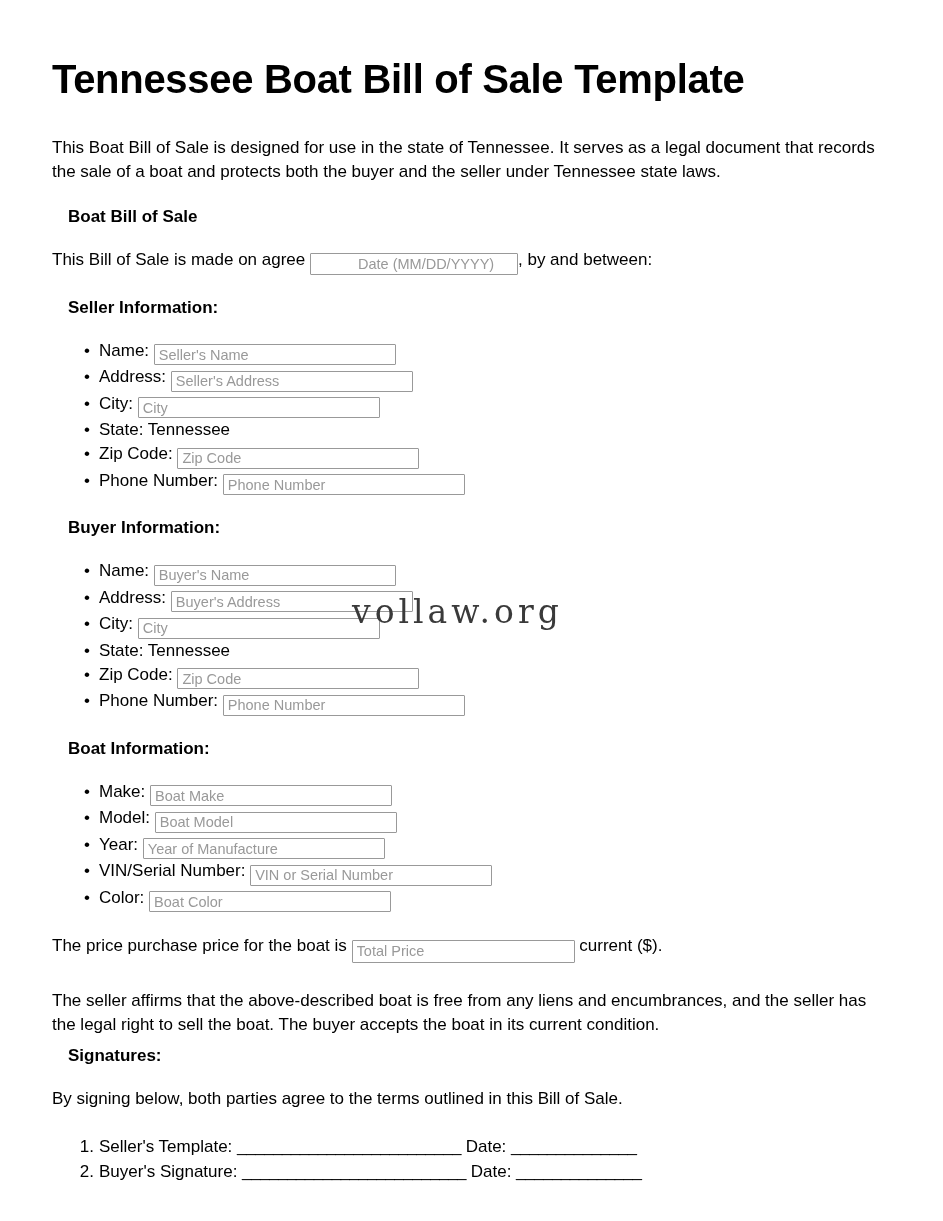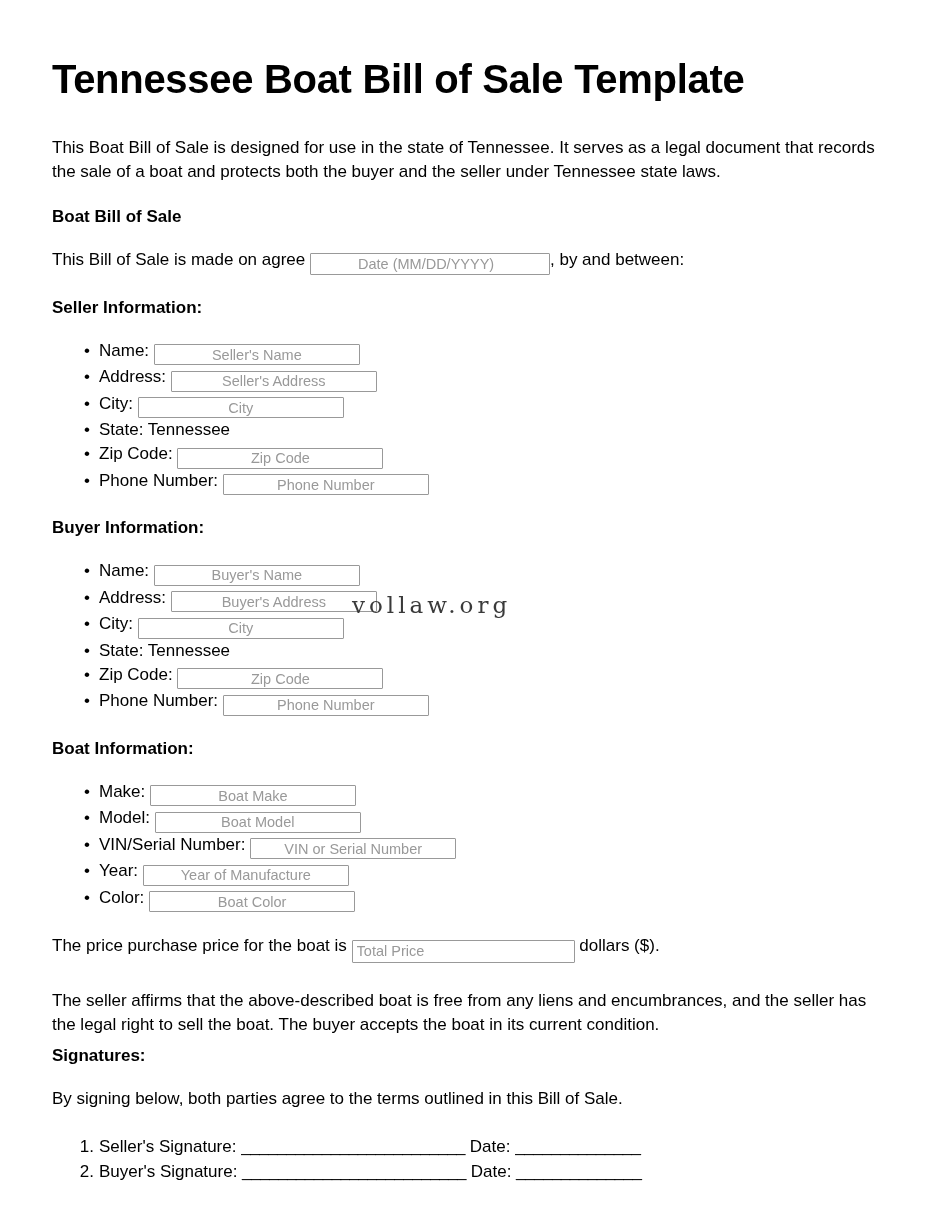--- a/index.html
+++ b/index.html
@@ -32,21 +32,21 @@
   p.body-text {
     font-size: 17px;
     line-height: 1.40;
     margin: 0 0 22px 0;
     max-width: 845px;
   }
 
   h3.section-head {
     font-size: 17px;
     font-weight: bold;
-    margin: 0 0 20px 0;
+    margin: 0 0 20px 16px;
     line-height: 1.3;
   }
 
   p.inline-line {
     font-size: 17px;
     line-height: 1.4;
     margin: 0 0 22px 0;
   }
 
   ul.info-list {
@@ -80,22 +80,22 @@
     line-height: 19px;
     vertical-align: -4px;
     padding: 0 4px;
     font-family: "Liberation Sans", sans-serif;
     font-size: 14.5px;
     color: #999999;
     outline: none;
     border-radius: 1px;
   }
   .fld::placeholder { color: #999999; opacity: 1; }
-  .fld-w205 { width: 206px; text-align: center; }
-  .fld-date { width: 240px; vertical-align: -4px; height: 22px; padding-left: 47px; }
+  .fld-w205 { width: 242px; }
+  .fld-date { width: 208px; vertical-align: -4px; height: 22px; padding-left: 47px; }
   .fld-price { width: 223px; height: 23px; vertical-align: -5px; }
 
   ol.sig-list {
     list-style: none;
     counter-reset: sigctr;
     margin: 0;
     padding: 0 0 0 47px;
   }
   ol.sig-list > li {
     font-size: 17px;
@@ -113,21 +113,21 @@
     text-align: right;
     font-size: 17px;
   }
   .sig-rule { letter-spacing: -0.5px; }
 
   .watermark {
     position: absolute;
     left: 352px;
     top: 592px;
     font-family: "DejaVu Serif", "Liberation Serif", serif;
-    font-size: 23px;
+    font-size: 33px;
     letter-spacing: 4px;
     color: #3a3a3a;
     white-space: nowrap;
     pointer-events: none;
   }
 </style>
 </head>
 <body>
 
 <div class="page">
@@ -157,33 +157,33 @@
     <li><span>City:</span> <input class="fld fld-w205" type="text" placeholder="City" style=""></li>
     <li><span>State:</span> <span>Tennessee</span></li>
     <li><span>Zip Code:</span> <input class="fld fld-w205" type="text" placeholder="Zip Code" style=""></li>
     <li><span>Phone Number:</span> <input class="fld fld-w205" type="text" placeholder="Phone Number" style=""></li>
   </ul>
 
   <h3 class="section-head">Boat Information:</h3>
   <ul class="info-list">
     <li><span>Make:</span> <input class="fld fld-w205" type="text" placeholder="Boat Make" style=""></li>
     <li><span>Model:</span> <input class="fld fld-w205" type="text" placeholder="Boat Model" style=""></li>
+    <li><span>Year:</span> <input class="fld fld-w205" type="text" placeholder="Year of Manufacture" style=""></li>
     <li><span>VIN/Serial Number:</span> <input class="fld fld-w205" type="text" placeholder="VIN or Serial Number" style=""></li>
-    <li><span>Year:</span> <input class="fld fld-w205" type="text" placeholder="Year of Manufacture" style=""></li>
     <li><span>Color:</span> <input class="fld fld-w205" type="text" placeholder="Boat Color" style=""></li>
   </ul>
 
-  <p class="inline-line" style="margin-bottom:26px;"><span>The price purchase price for the boat is</span> <input class="fld fld-price" type="text" placeholder="Total Price" style=""> <span>dollars ($).</span></p>
+  <p class="inline-line" style="margin-bottom:26px;"><span>The price purchase price for the boat is</span> <input class="fld fld-price" type="text" placeholder="Total Price" style=""> <span>current ($).</span></p>
 
   <p class="body-text" style="margin-bottom:8px;">The seller affirms that the above-described boat is free from any liens and encumbrances, and the seller has the legal right to sell the boat. The buyer accepts the boat in its current condition.</p>
 
   <h3 class="section-head">Signatures:</h3>
 
   <p class="inline-line" style="margin-bottom:24px;">By signing below, both parties agree to the terms outlined in this Bill of Sale.</p>
 
   <ol class="sig-list">
-    <li><span>Seller's Signature:</span> <span class="sig-rule">_________________________</span> <span>Date:</span> <span class="sig-rule">______________</span></li>
+    <li><span>Seller's Template:</span> <span class="sig-rule">_________________________</span> <span>Date:</span> <span class="sig-rule">______________</span></li>
     <li><span>Buyer's Signature:</span> <span class="sig-rule">_________________________</span> <span>Date:</span> <span class="sig-rule">______________</span></li>
   </ol>
 
   <div class="watermark">vollaw.org</div>
 
 </div>
 
 </body></html>

